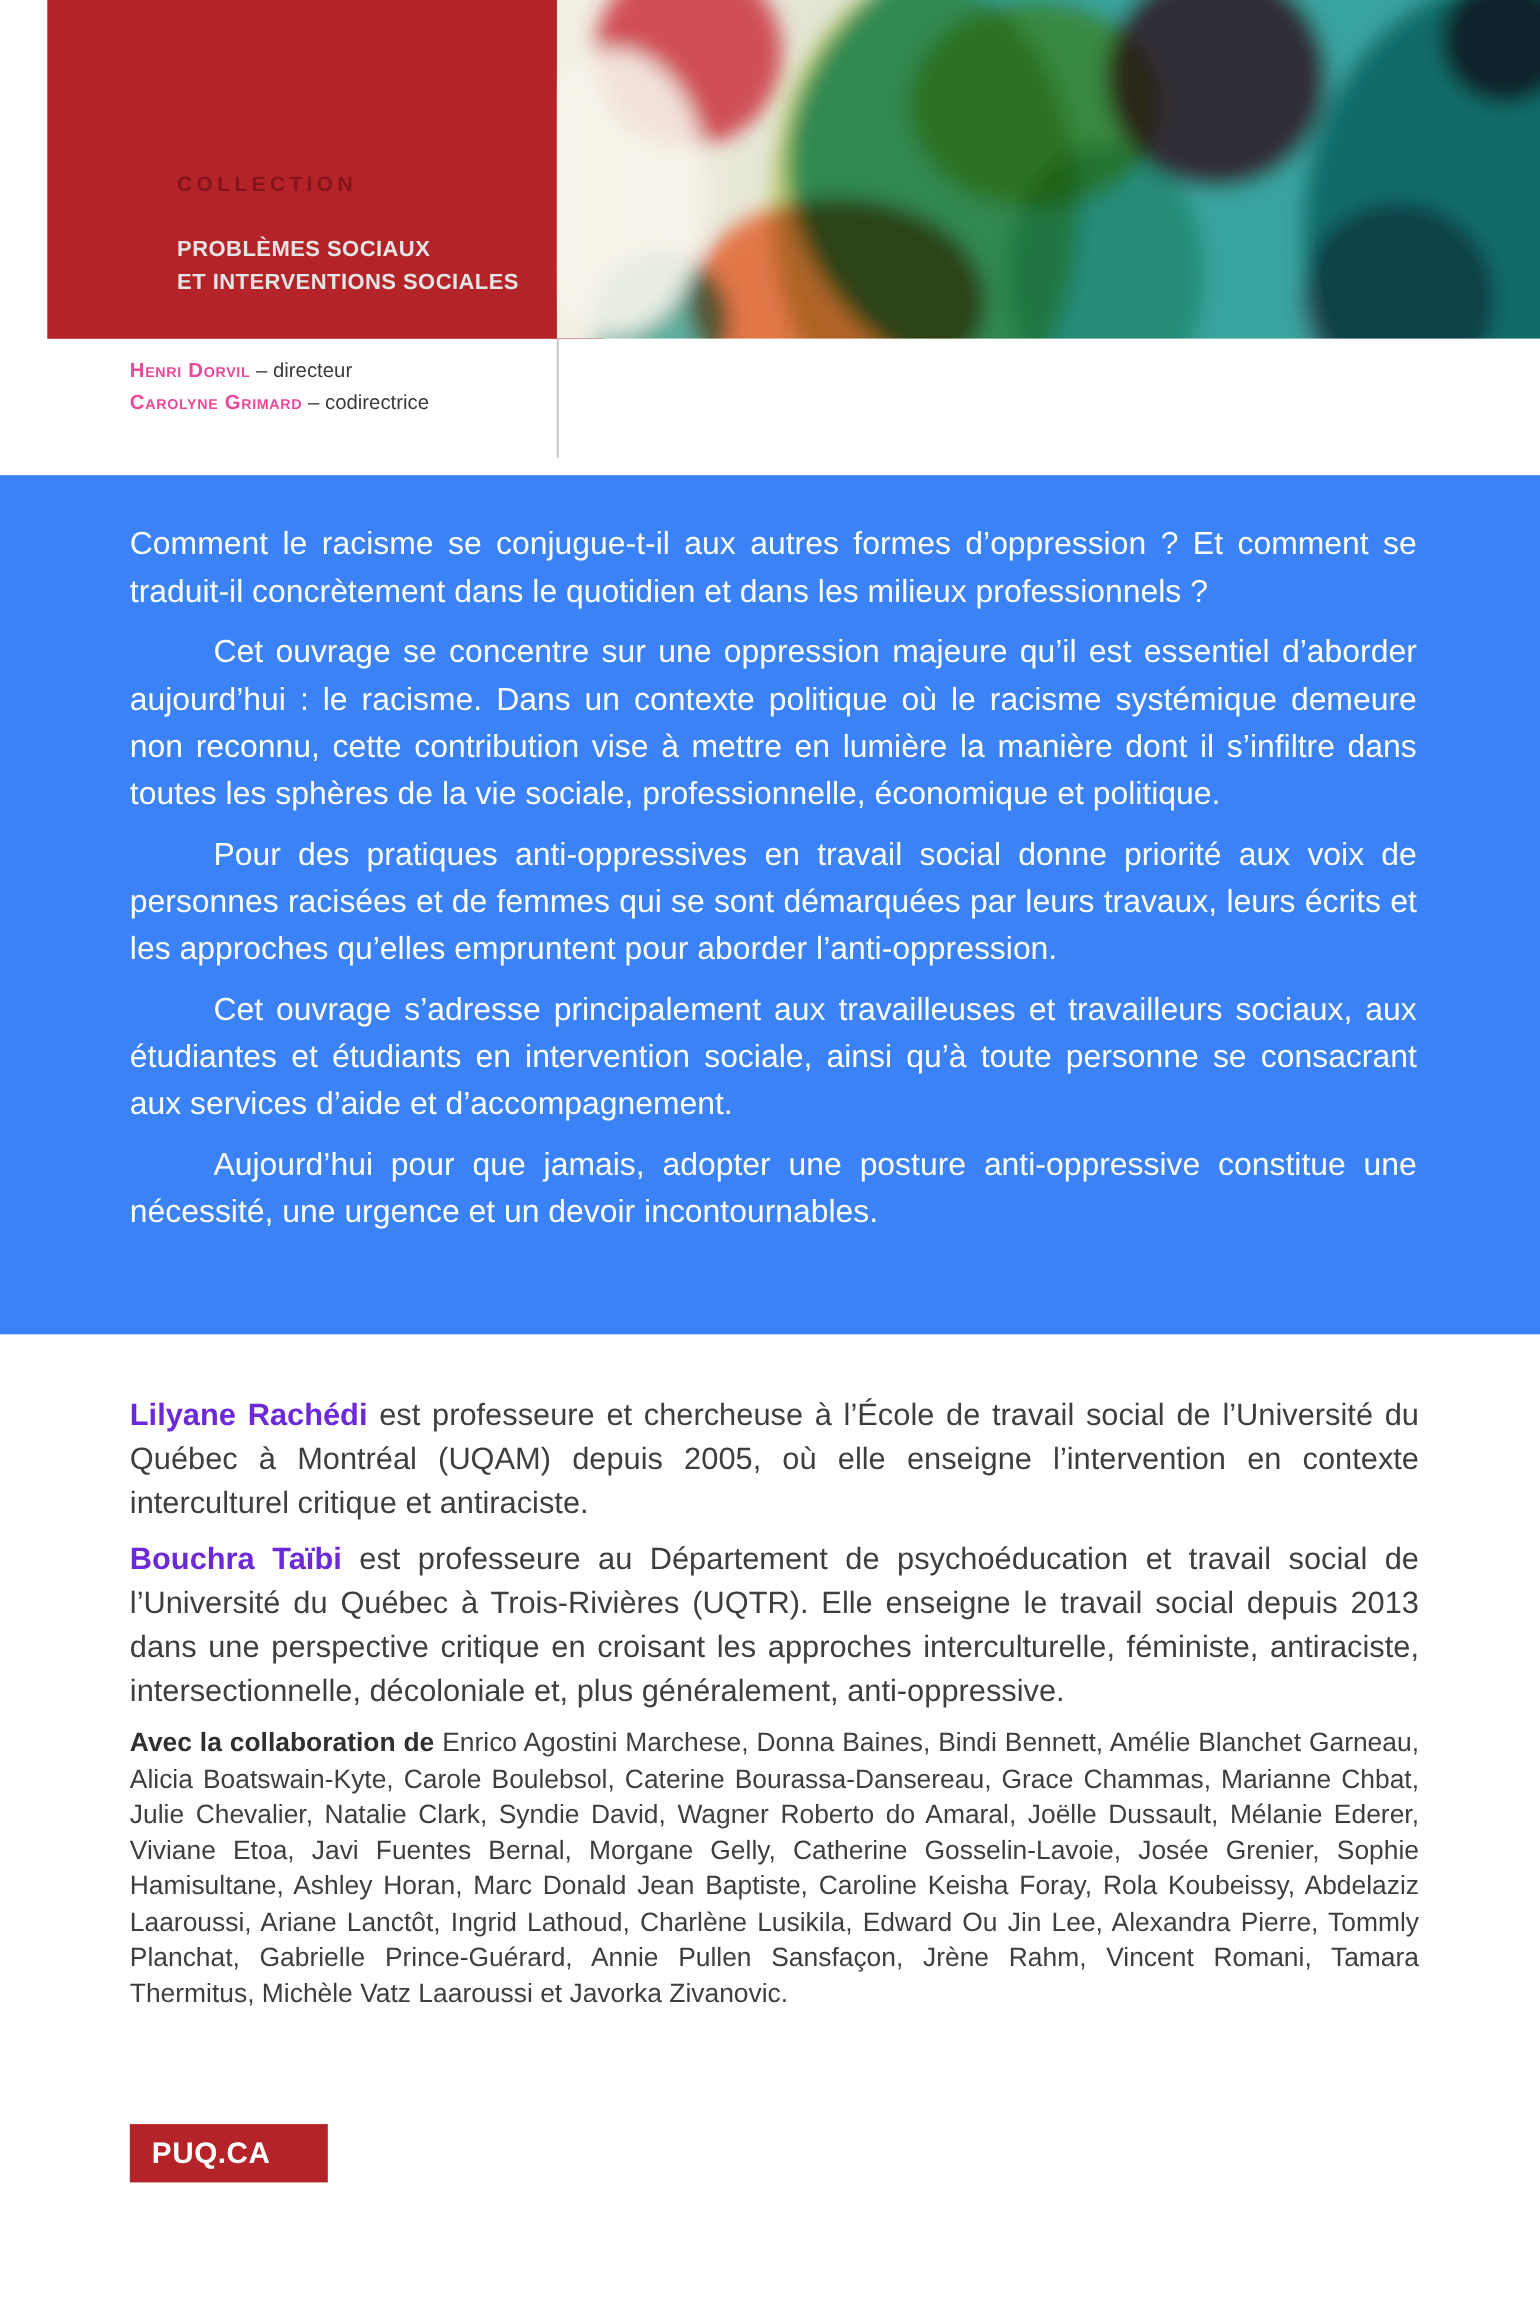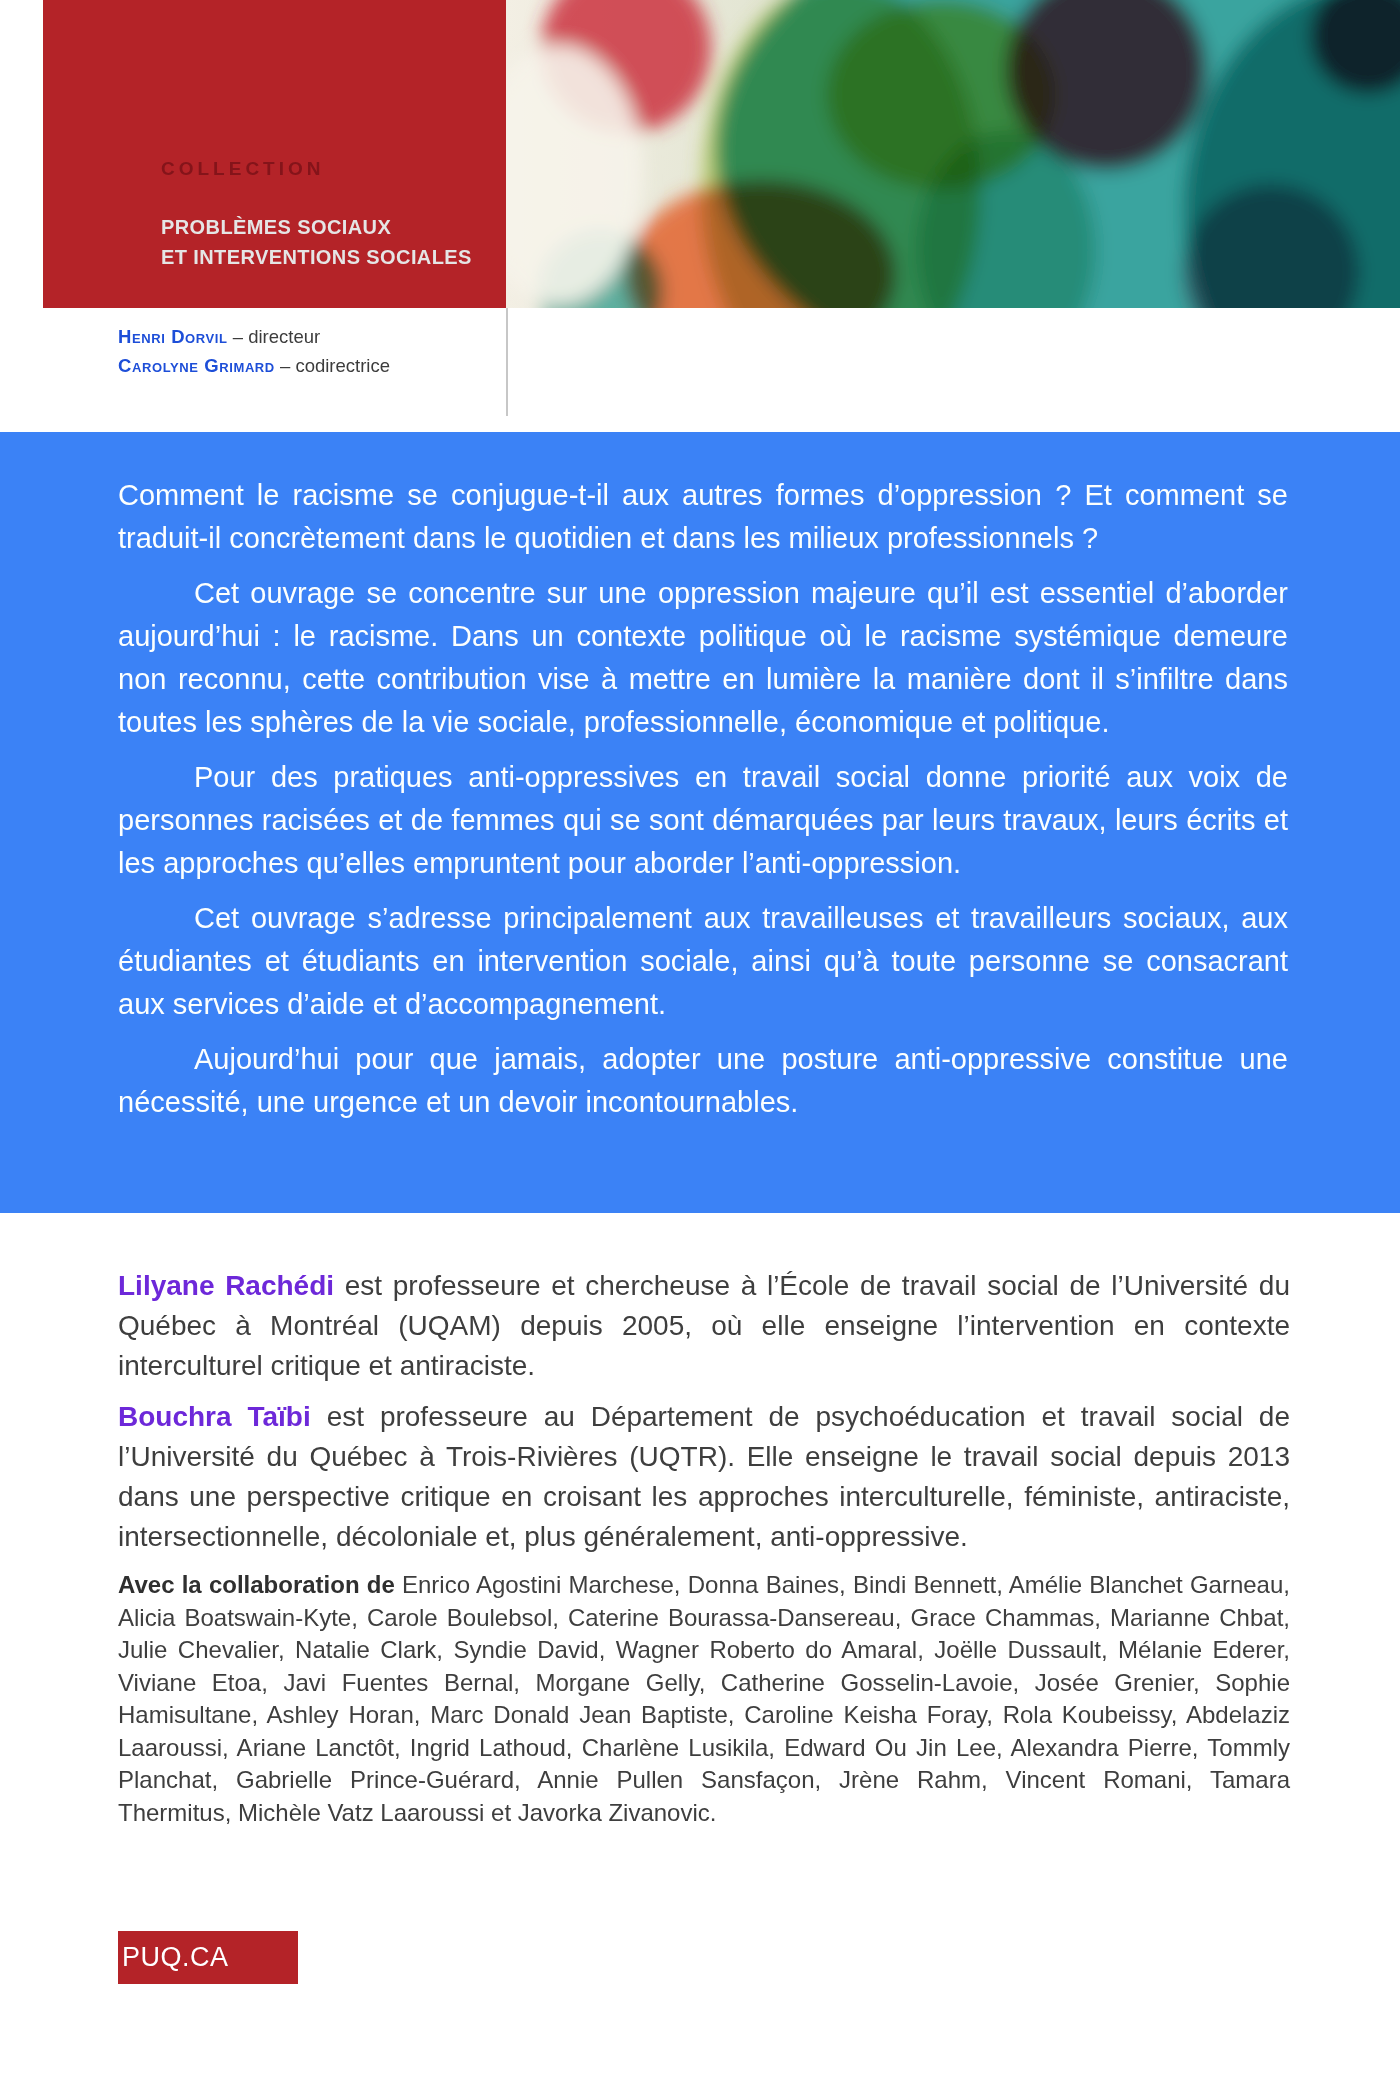--- a/index.html
+++ b/index.html
@@ -59,21 +59,21 @@
     position: absolute;
     left: 118px; top: 322px;
     font-size: 18.5px;
     line-height: 29px;
     color: #3c3c3c;
   }
   .directors .sc {
     font-variant: small-caps;
     font-weight: bold;
     letter-spacing: 0.6px;
-    color: #1d4ed8;
+    color: #ec4899;
   }
 
   
   .teal-section {
     position: absolute;
     left: 0; top: 432px;
     width: 1400px; height: 781px;
     background: #3b82f6;
     padding: 42px 112px 0 118px;
   }
@@ -110,25 +110,25 @@
   .authors .collab strong { color: #2f2f2f; }
 
   
   .puq-logo {
     position: absolute;
     left: 118px; top: 1931px;
     width: 180px; height: 53px;
     background: #b42328;
     color: #ffffff;
     font-size: 27px;
-    font-weight: normal;
+    font-weight: bold;
     letter-spacing: 0.5px;
     display: flex;
     align-items: center;
-    padding-left: 4px;
+    padding-left: 20px;
   }
 </style>
 </head>
 <body>
 
 <div class="page">
 
   <div class="red-block">
     <div class="collection-label">COLLECTION</div>
     <div class="collection-name">

